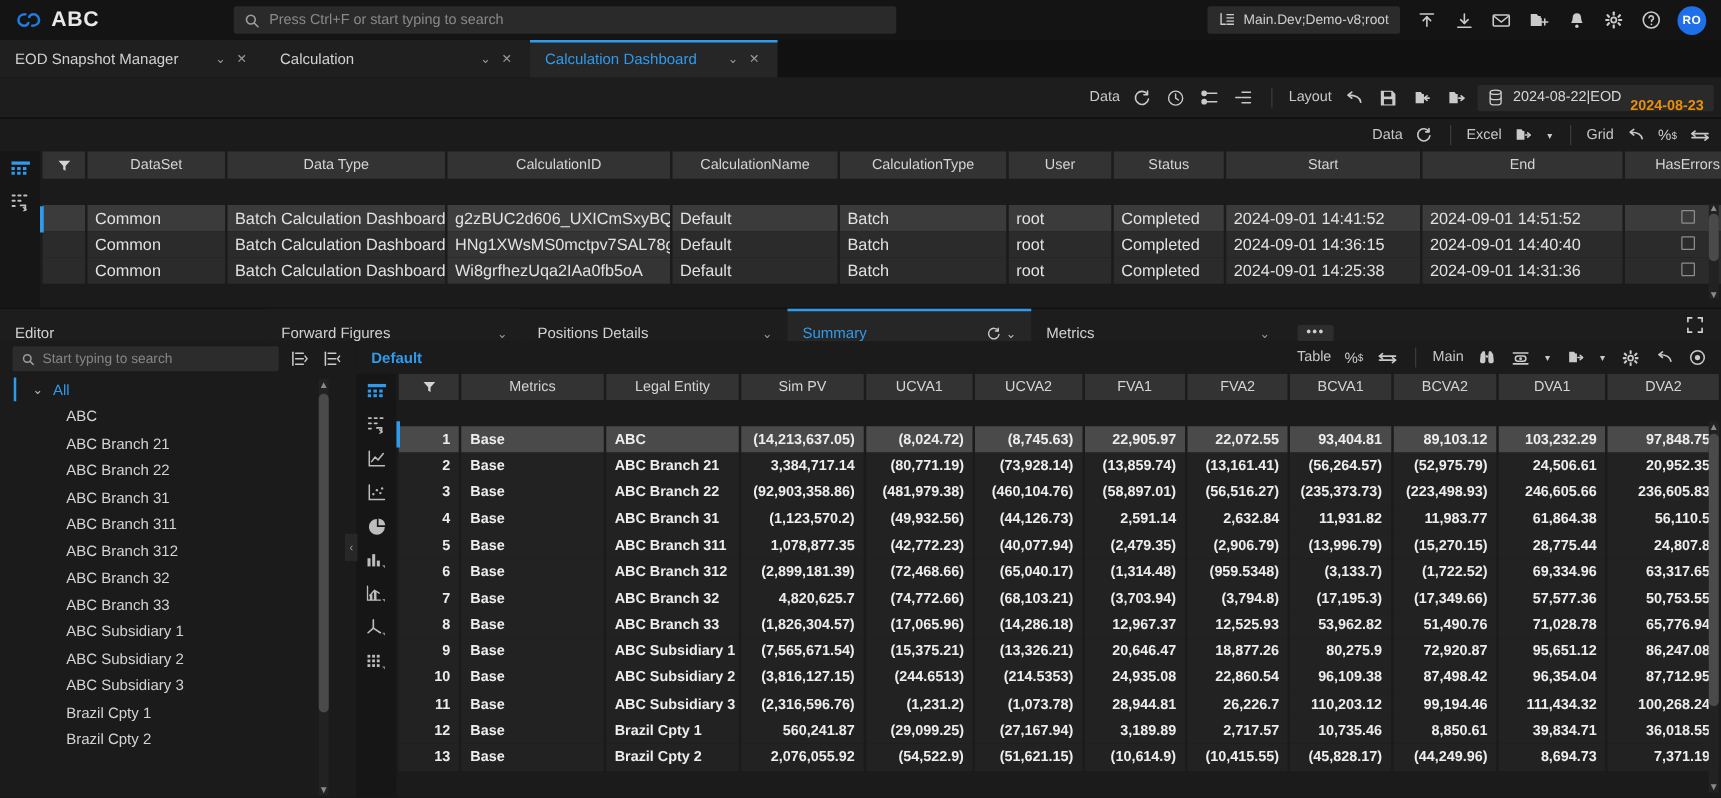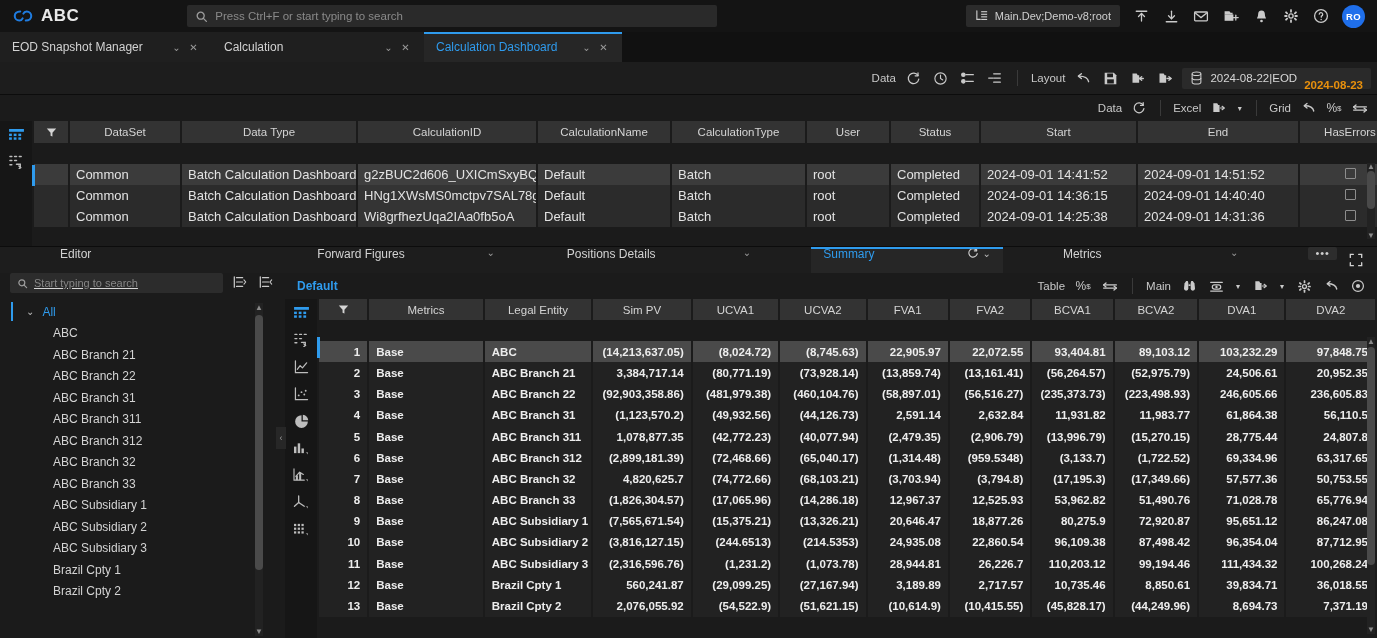--- a/index.html
+++ b/index.html
@@ -79,37 +79,37 @@
   .chk { width:11px; height:11px; border:1px solid #8d8d8d; display:inline-block; border-radius:1px; }
 
   
   .vscroll { position:absolute; right:2px; width:8px; background:#222; }
   .vscroll .thumb { position:absolute; left:0; width:8px; background:#4a4a4a; border-radius:4px; }
   .scroll-arrow { color:#8a8a8a; font-size:8px; text-align:center; line-height:9px; }
 
   
   .midbar { height:27px; background:#1d1d1d; display:flex; align-items:stretch; flex:0 0 27px;
     border-top:1px solid #0c0c0c; }
-  .mid-cell { display:flex; align-items:flex-start; font-size:12px; color:#d2d2d2; padding:0 12px; white-space:nowrap;margin-left:48px; }
+  .mid-cell { display:flex; align-items:flex-end; font-size:12px; color:#d2d2d2; padding:0 12px; white-space:nowrap; }
   .mid-cell.editor { width:213px; }
   .mid-cell.sel { width:205px; justify-content:space-between; background:#1d1d1d; }
   .mid-cell.sel2 { width:212px; justify-content:space-between; }
   .mid-cell.tabsum { background:#262626; color:#2f9bed; width:195px; justify-content:space-between;
     position:relative; }
   .mid-cell.tabsum:before { content:""; position:absolute; left:0; right:0; top:0; height:2px; background:#2f9bed; }
   .mid-cell.metrics { width:203px; justify-content:space-between; }
   .dots { background:#2d2d2d; border-radius:2px; padding:2px 7px; font-size:11px; letter-spacing:1px;
     color:#cfcfcf; line-height:9px; }
   .mid-right { margin-left:auto; display:flex; align-items:center; padding-right:12px; }
 
   
   .main { flex:1; display:flex; min-height:0; background:#1b1b1b; }
   .left-pane { width:285px; flex:0 0 285px; background:#1b1b1b; display:flex; flex-direction:column;
     position:relative; }
-  .lp-search { height:28px; display:flex; gap:8px; padding:0 10px 0 10px;text-decoration:underline; }
+  .lp-search { height:28px; display:flex; align-items:center; gap:8px; padding:0 10px 0 10px; }
   .lp-input { flex:1; height:20px; background:#2c2c2c; border-radius:2px; display:flex; align-items:center;
     gap:6px; padding:0 7px; }
   .lp-input input { background:transparent; border:0; outline:0; color:#c6c6c6; font-size:11px; width:100%;
     font-family:"Liberation Sans", sans-serif; }
   .lp-input input::placeholder { color:#868686; }
   .tree { flex:1; overflow:hidden; position:relative; background:#1b1b1b; margin-left:6px; }
   .tree-item { height:21.5px; display:flex; align-items:center; font-size:12px; color:#d4d4d4;
     padding-left:47px; white-space:nowrap; }
   .tree-item.root { padding-left:20px; color:#2f9bed; gap:8px; }
   .tree-sel { position:absolute; left:5px; top:1px; width:2px; height:19px; background:#2f9bed; }

